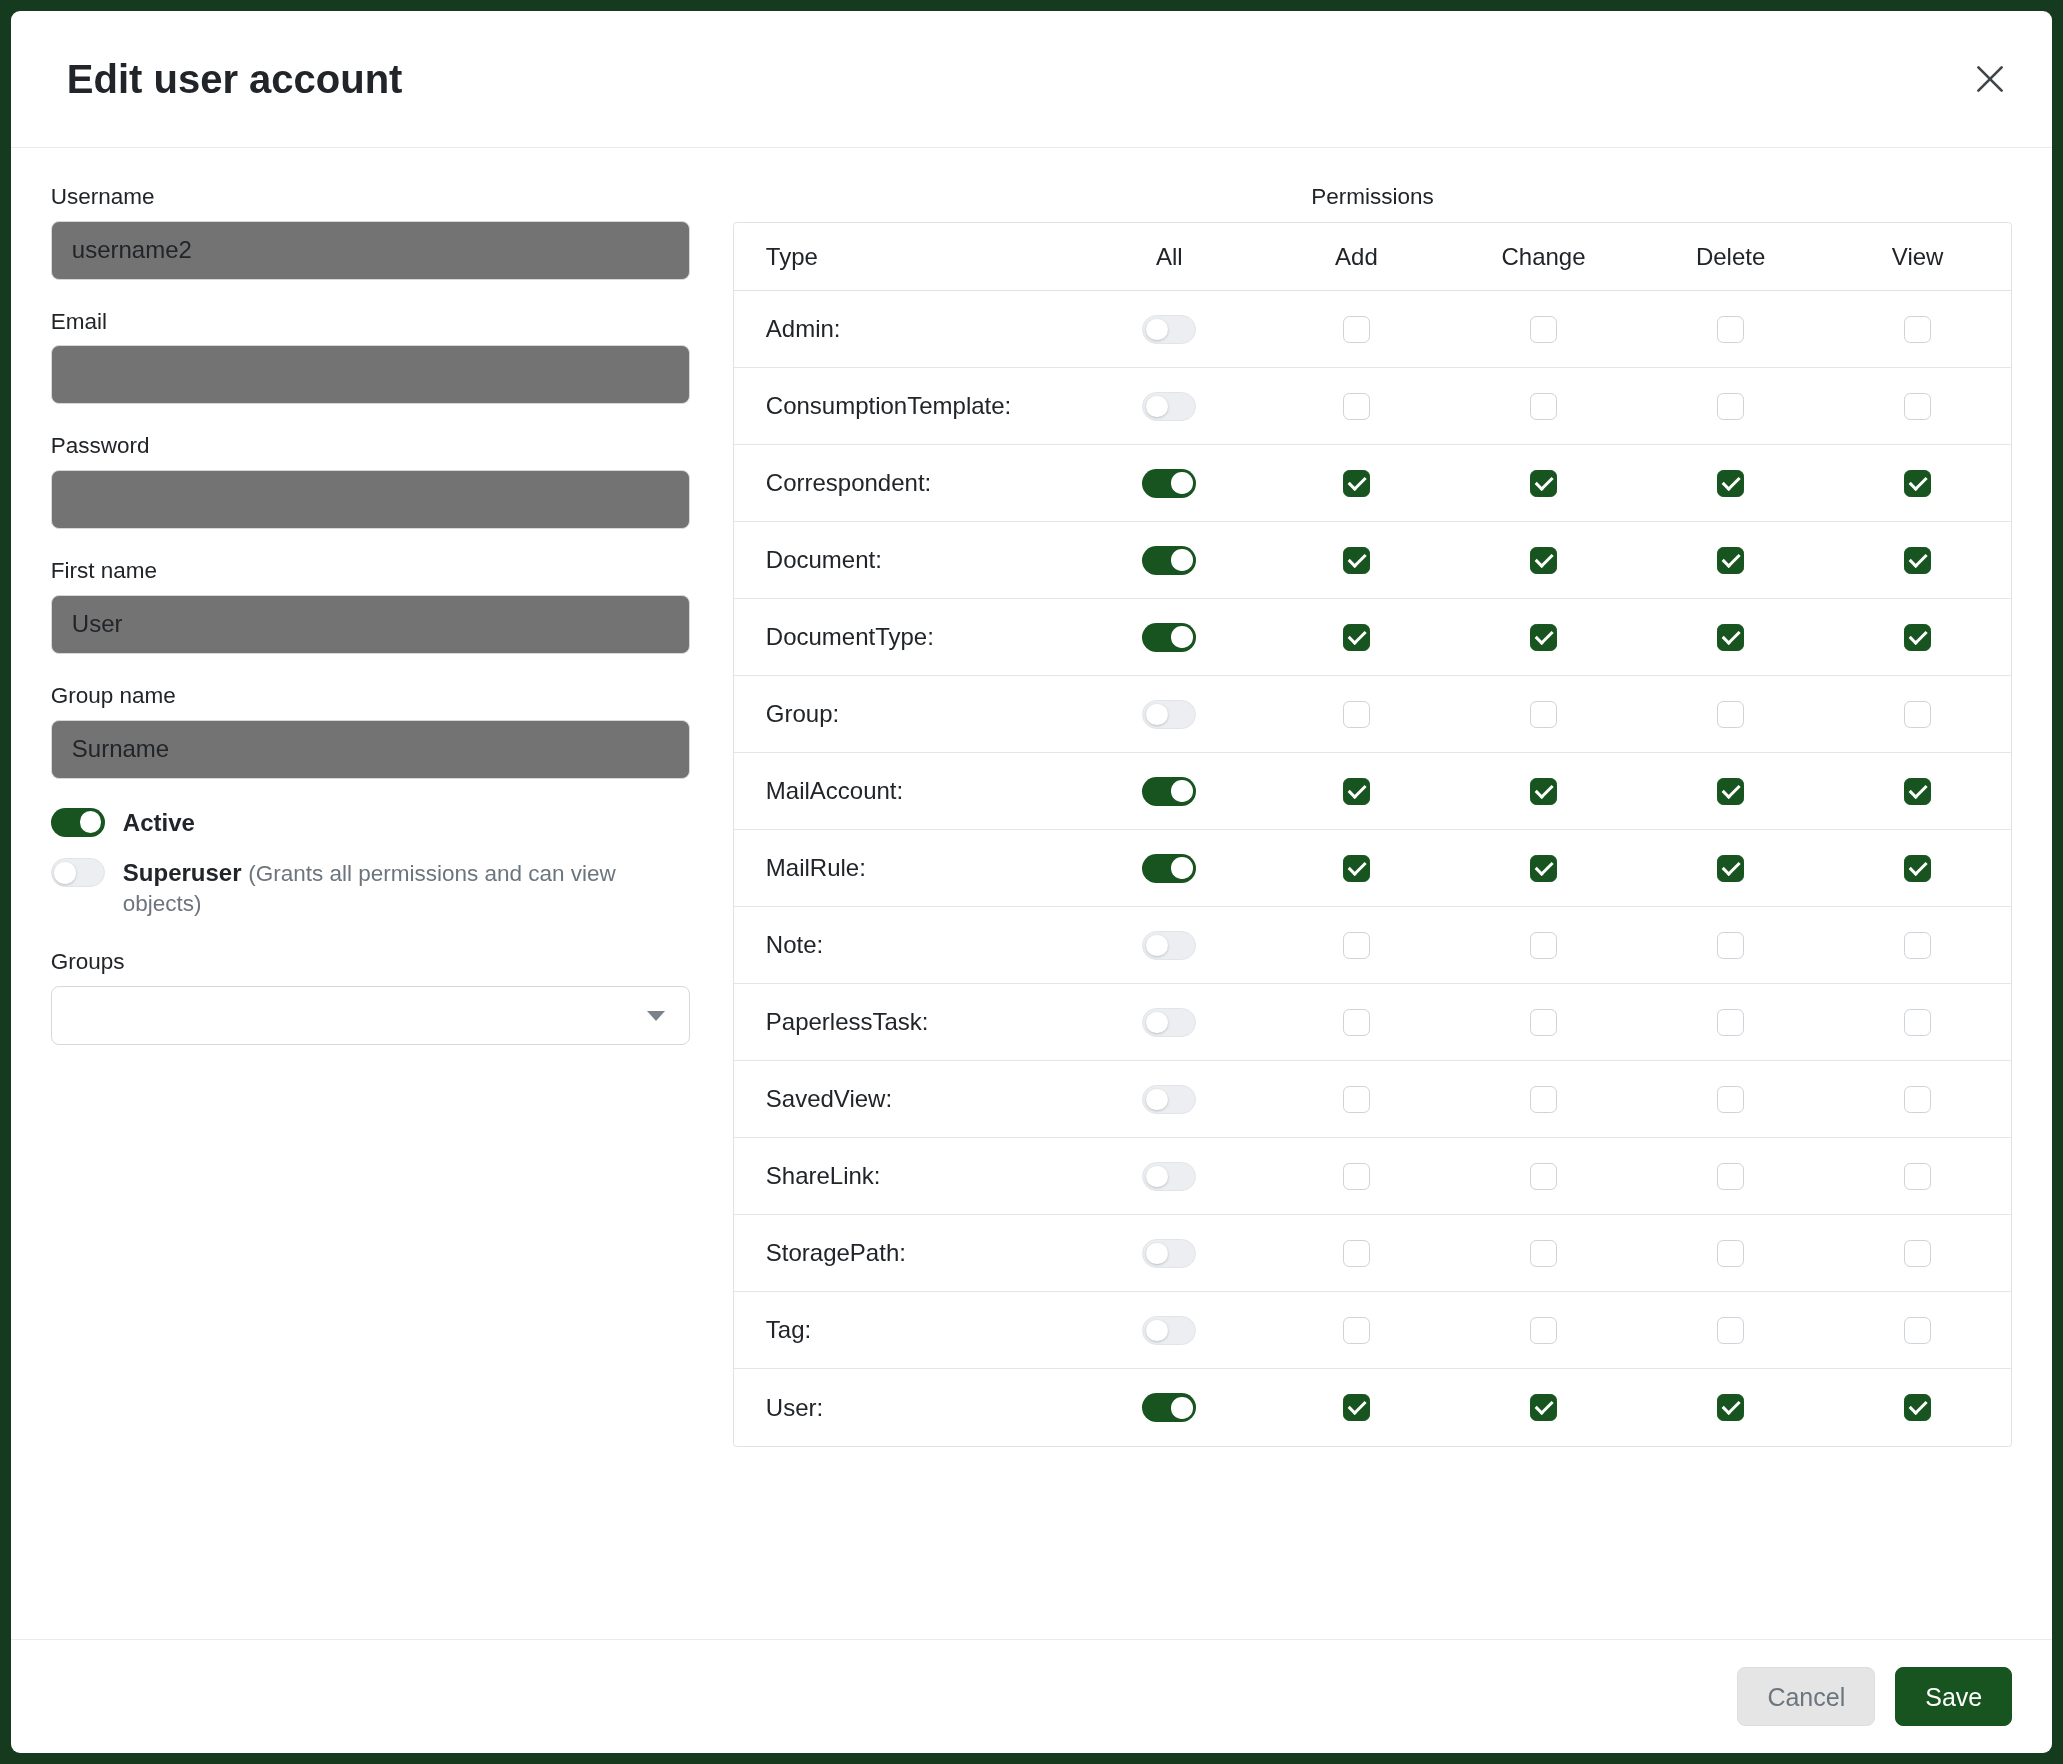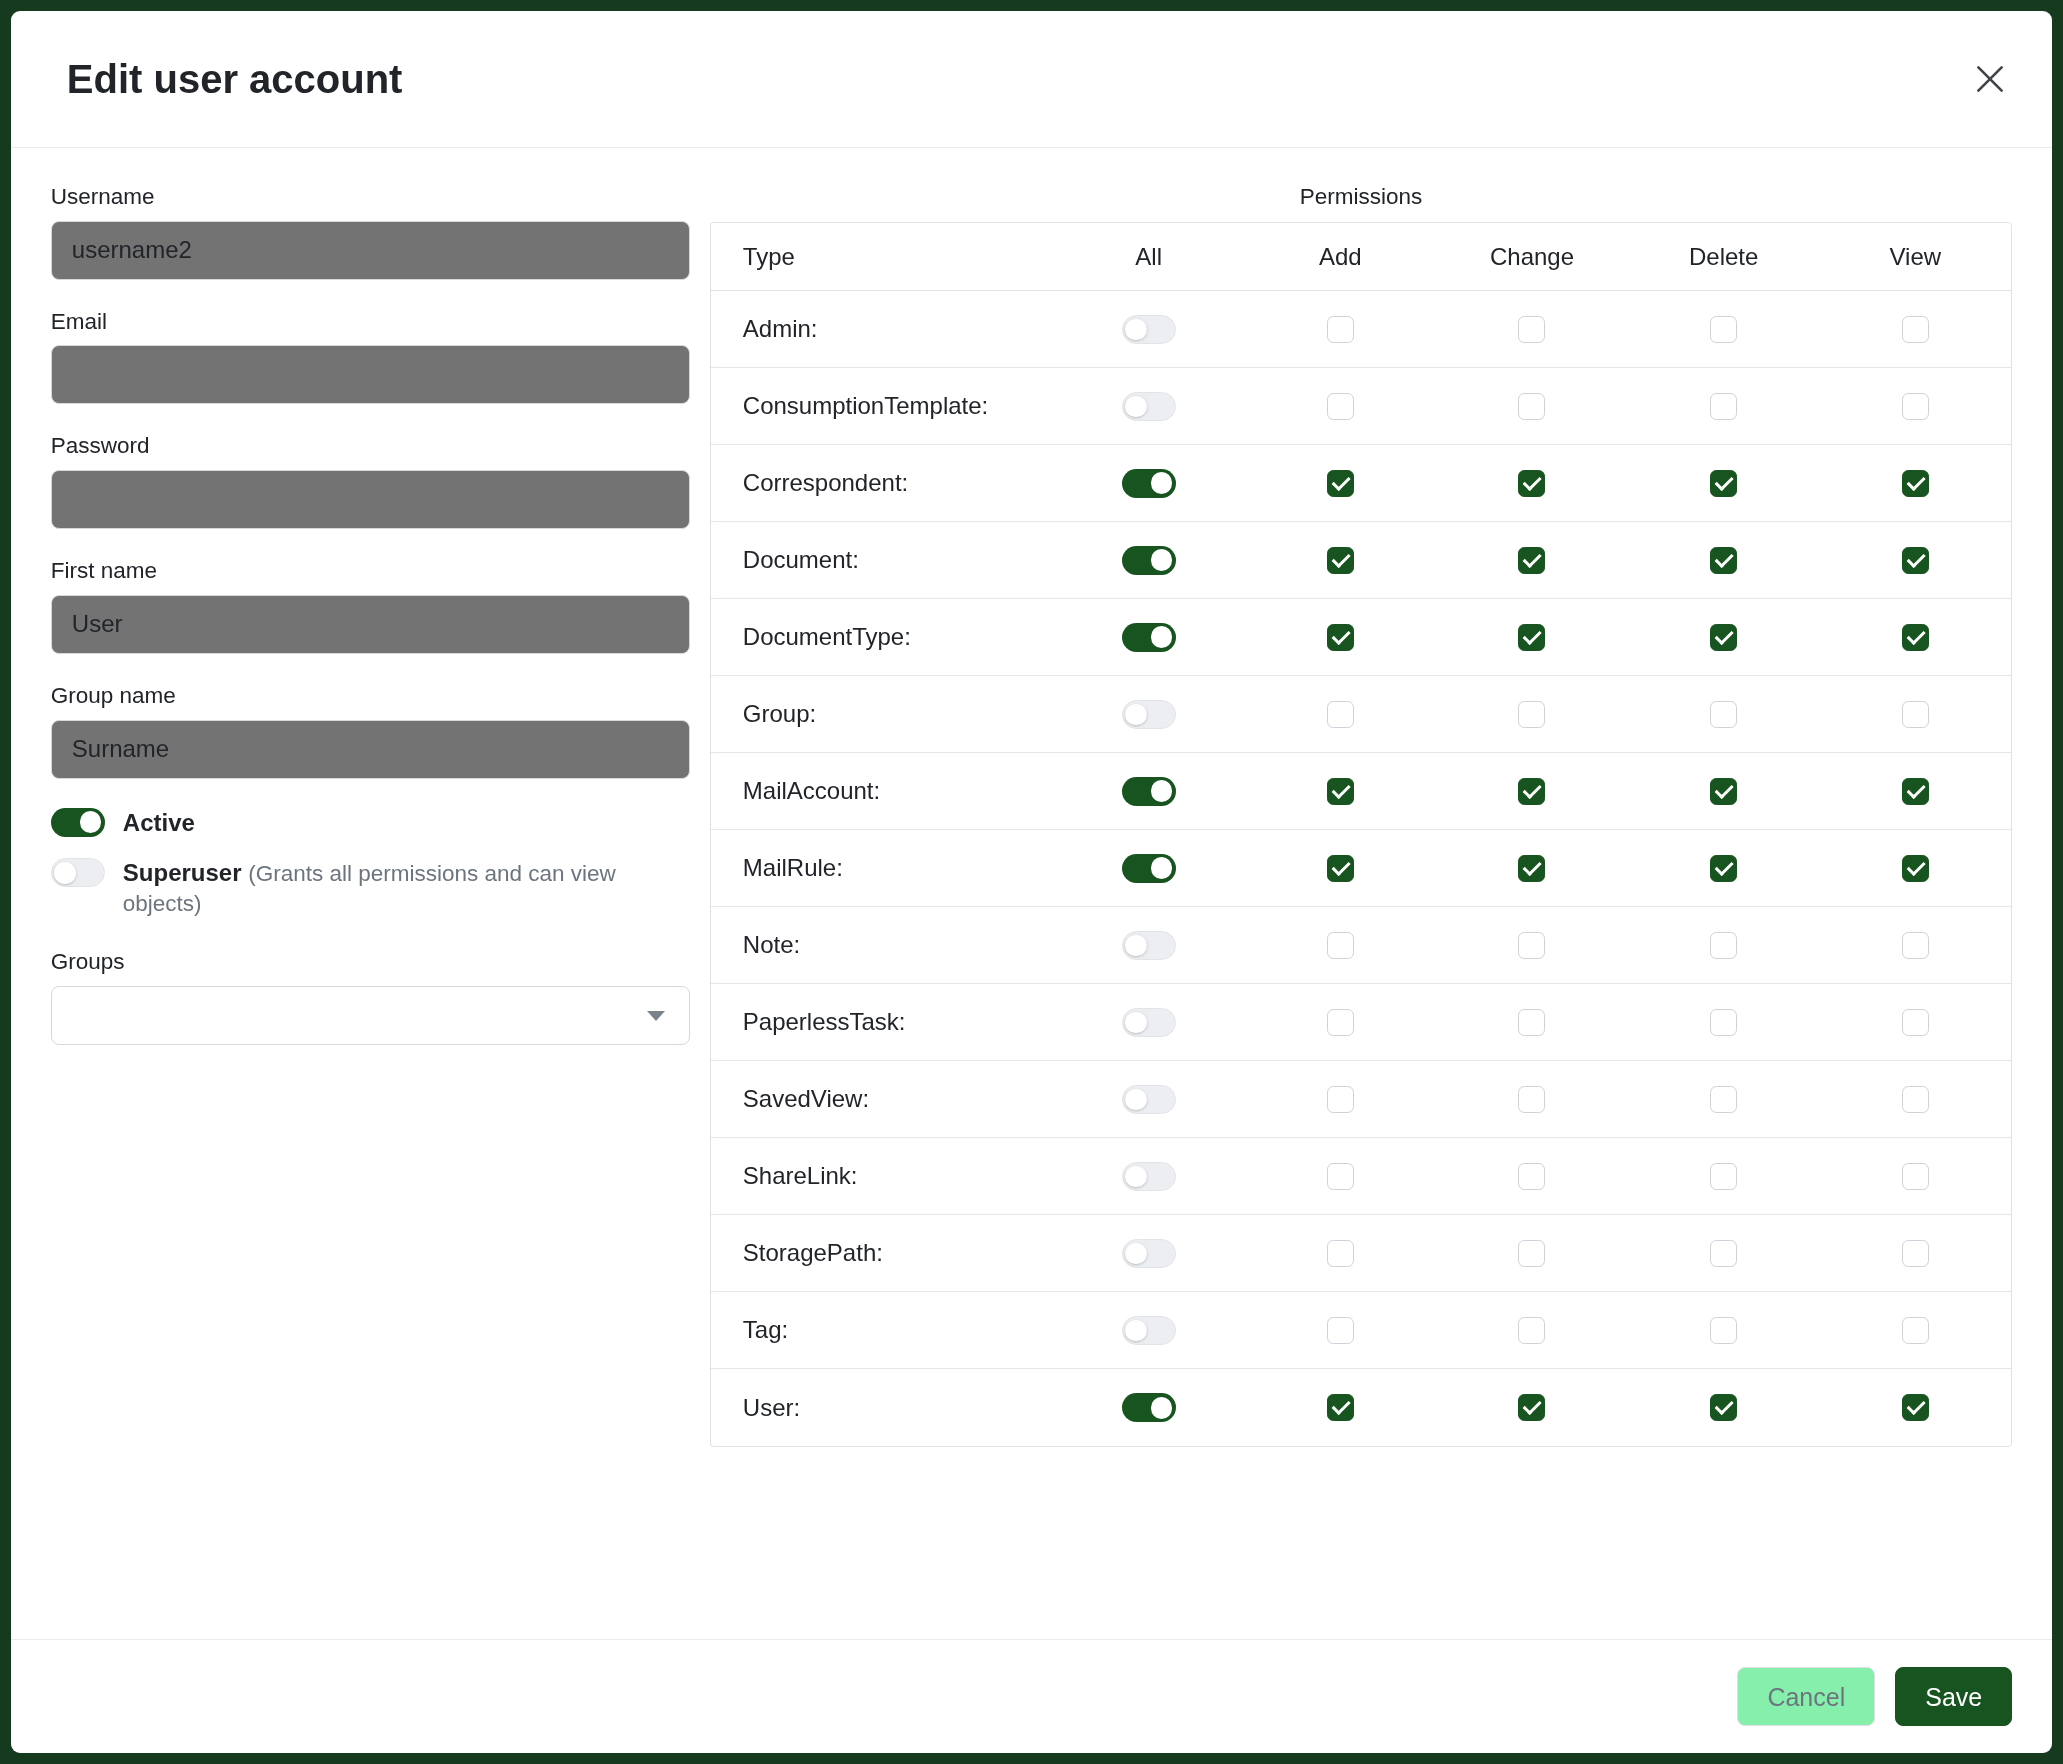--- a/index.html
+++ b/index.html
@@ -27,21 +27,21 @@
   .modal-header{
     display:flex;align-items:center;justify-content:space-between;
     padding:29px 40px;border-bottom:0.9px solid #e9ecef;flex:0 0 auto;
   }
   .modal-title{font-size:40px;font-weight:700;margin:16px;line-height:1.15;}
   .close-btn{
     background:none;border:none;cursor:pointer;padding:5.4px;line-height:0;
   }
   
   .modal-body{
-    flex:1 1 auto;display:flex;gap:20px;padding:36px 40px;overflow:hidden;
+    flex:1 1 auto;display:flex;gap:43px;padding:36px 40px;overflow:hidden;
   }
   .left-col{width:639px;flex:0 0 639px;}
   .right-col{flex:1 1 auto;min-width:0;}
   .field-group{margin-bottom:29px;}
   .field-label{font-size:22.5px;margin-bottom:10.8px;}
   .text-input{
     width:100%;height:59px;font-size:24px;padding:0 20px;
     border:0.9px solid var(--input-border);border-radius:8px;color:var(--text);
     font-family:inherit;background:#737373;outline:none;
   }
@@ -100,21 +100,21 @@
   
   .modal-footer{
     flex:0 0 auto;border-top:0.9px solid #e9ecef;
     display:flex;justify-content:flex-end;align-items:center;gap:20px;
     padding:27px 40px;
   }
   .btn{
     font-size:25px;font-family:inherit;border-radius:8px;cursor:pointer;
     padding:13.5px 29px;line-height:1.2;
   }
-  .btn-cancel{background:#86efac;color:var(--muted);border:0.9px solid #dadfe3;}
+  .btn-cancel{background:#e5e5e5;color:var(--muted);border:0.9px solid #dadfe3;}
   .btn-save{background:var(--accent);color:#fff;border:0.9px solid var(--accent);}
 </style>
 </head>
 <body>
 
 <div class="modal">
 
   <div class="modal-header">
     <h1 class="modal-title">Edit user account</h1>
     <button class="close-btn">

